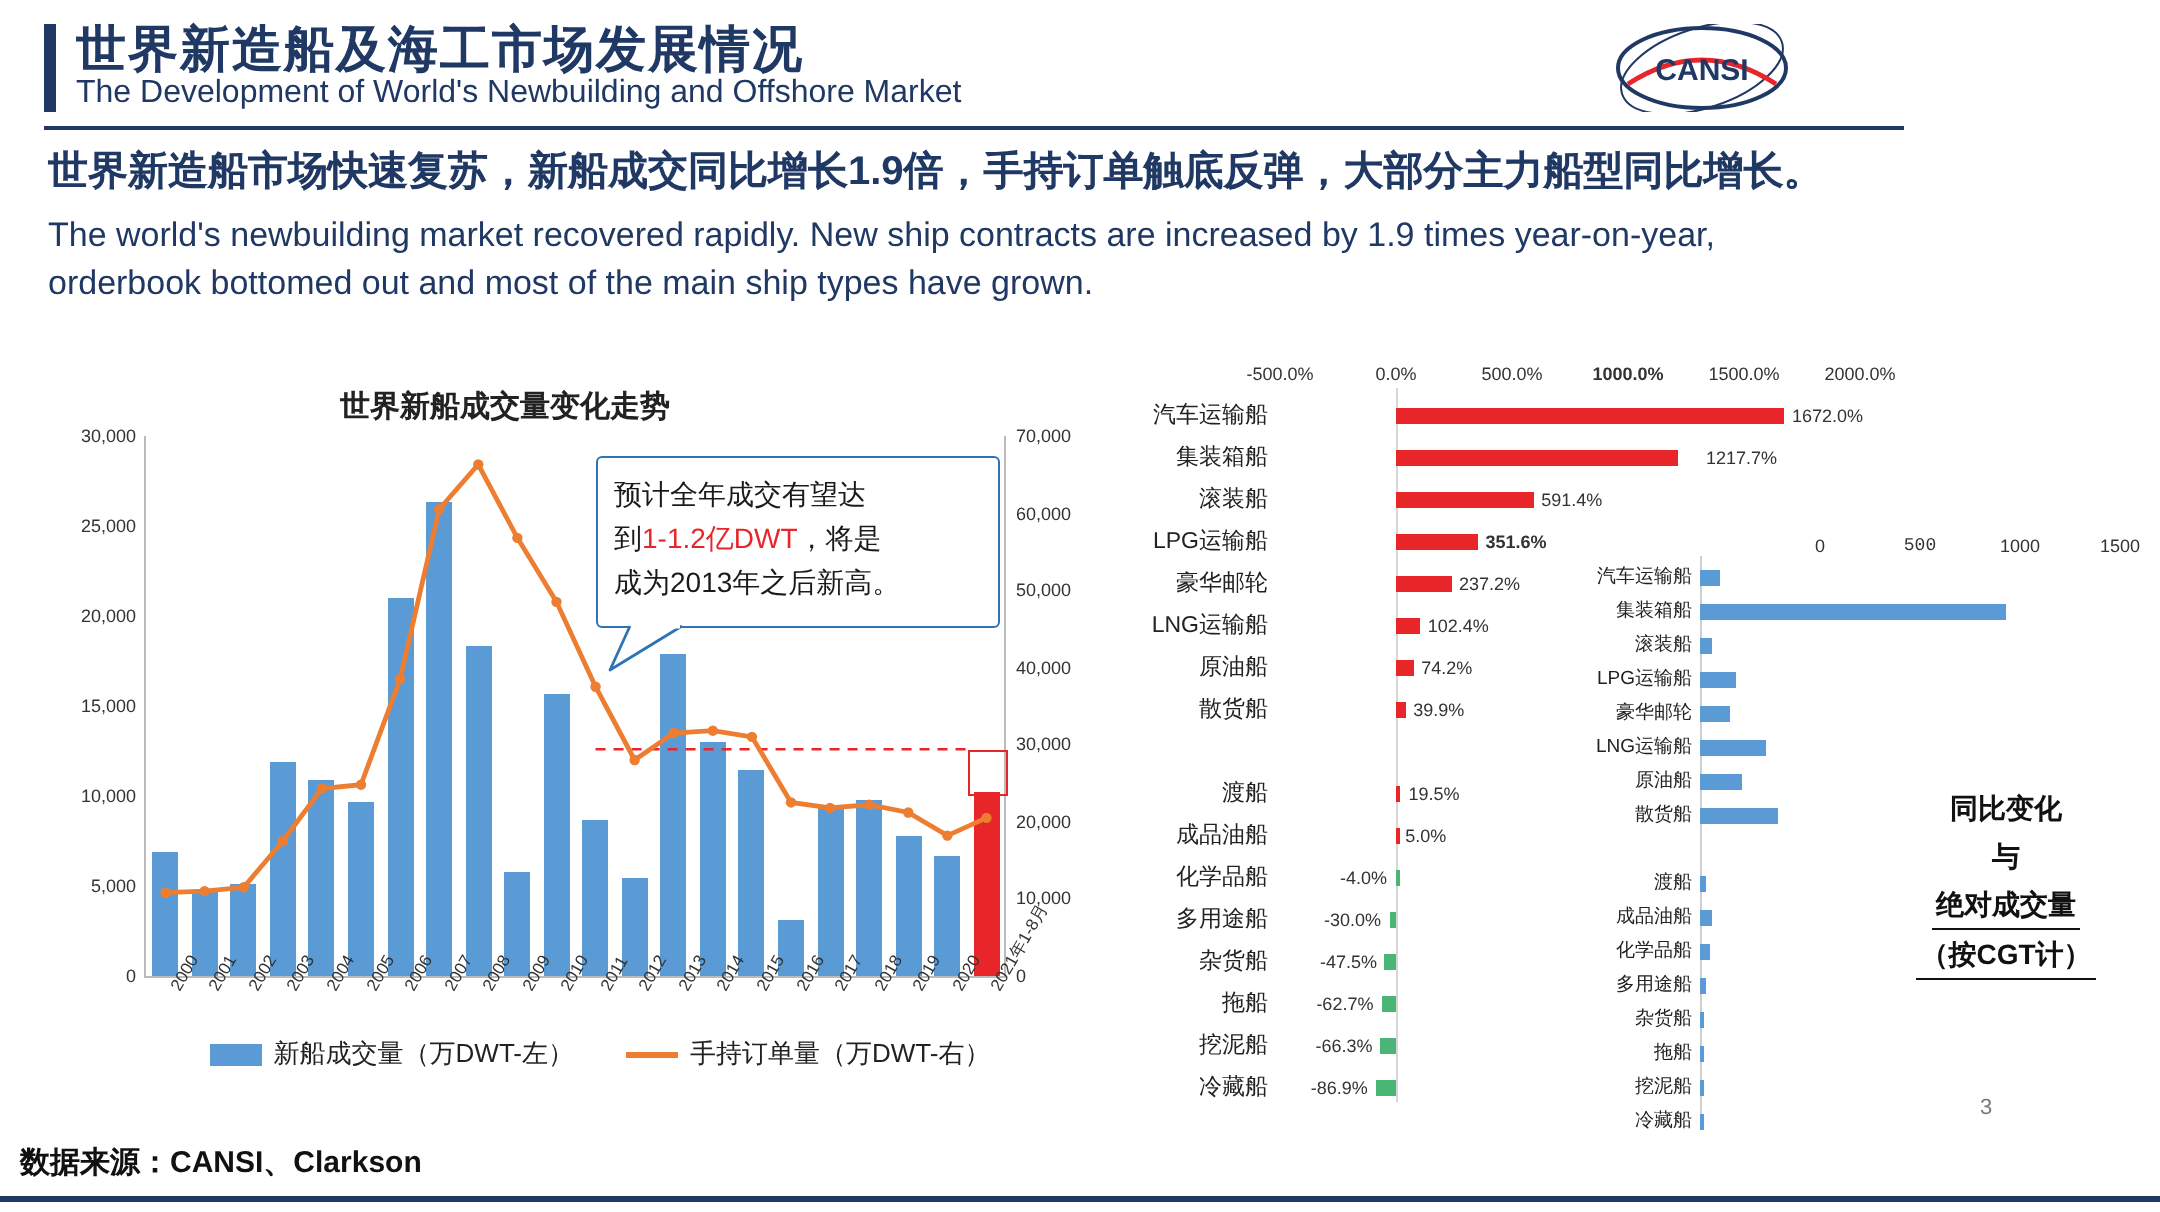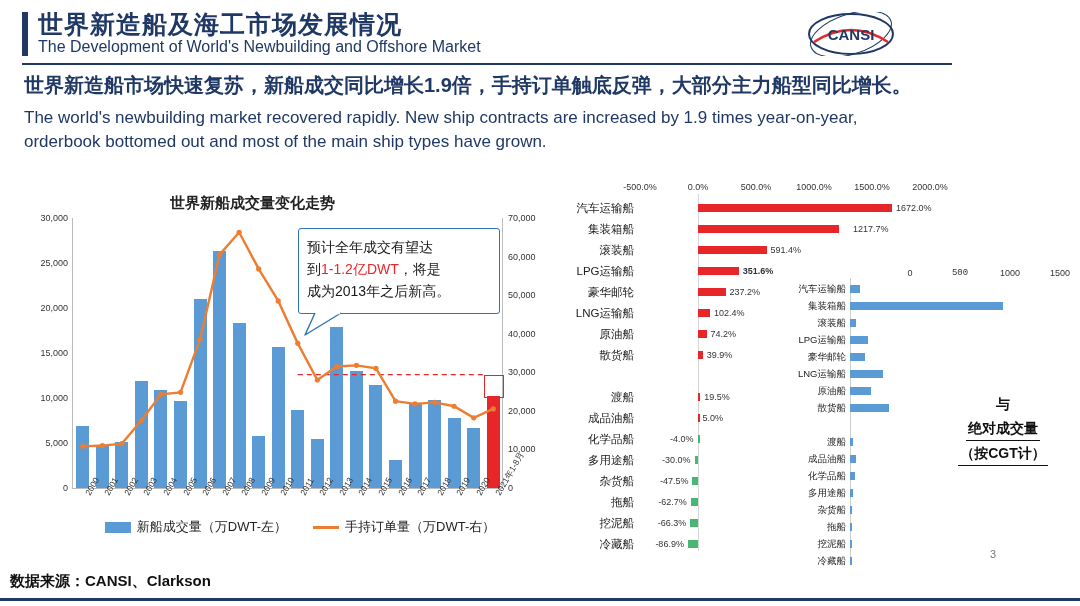--- a/index.html
+++ b/index.html
@@ -201,21 +201,21 @@
       <div class="xlab" style="left: 444.136px; top: 312px;">2019</div>
       <div class="xlab" style="left: 463.682px; top: 312px;">2020</div>
       <div class="xlab" style="left: 483.227px; top: 312px;">2021年1-8月</div>
     </div>
 
   <div class="tornado">
     <div class="t-axis" id="taxis">
         <div class="t-tick" style="left: 80px;">-500.0%</div>
         <div class="t-tick" style="left: 138px;">0.0%</div>
         <div class="t-tick" style="left: 196px;">500.0%</div>
-        <div class="t-tick" style="left: 254px;">1000.0%</div>
+        <div class="t-tick" style="left: 254px; font-weight: bold;">1000.0%</div>
         <div class="t-tick" style="left: 312px;">1500.0%</div>
         <div class="t-tick" style="left: 370px;">2000.0%</div>
       </div>
   <div class="t-gridline" style="left: 138px; height: 357px;"></div>
       <div class="t-row" style="top: 18px; left: 80px; width: 290px;">
         <div class="t-label">汽车运输船</div>
         <div class="t-bar" style="left: 58px; width: 193.952px;"></div>
         <div class="t-val" style="left: 255.952px;">1672.0%</div>
       </div>
       <div class="t-row" style="top: 39px; left: 80px; width: 290px;">
@@ -363,20 +363,21 @@
         <div class="sc-label">挖泥船</div>
         <div class="sc-bar" style="width: 2px;"></div>
       </div>
       <div class="sc-row" style="top: 286px;">
         <div class="sc-label">冷藏船</div>
         <div class="sc-bar" style="width: 2px;"></div>
       </div>
     </div>
 
   <div class="ann">
+    <div>同比变化</div>
     <div>与</div>
     <div class="ul">绝对成交量</div>
     <div class="ul">（按CGT计）</div>
   </div>
 
   <div class="pagenum">3</div>
 
   <div class="source">数据来源：CANSI、Clarkson</div>
   <div class="botline"></div>
 </div>

